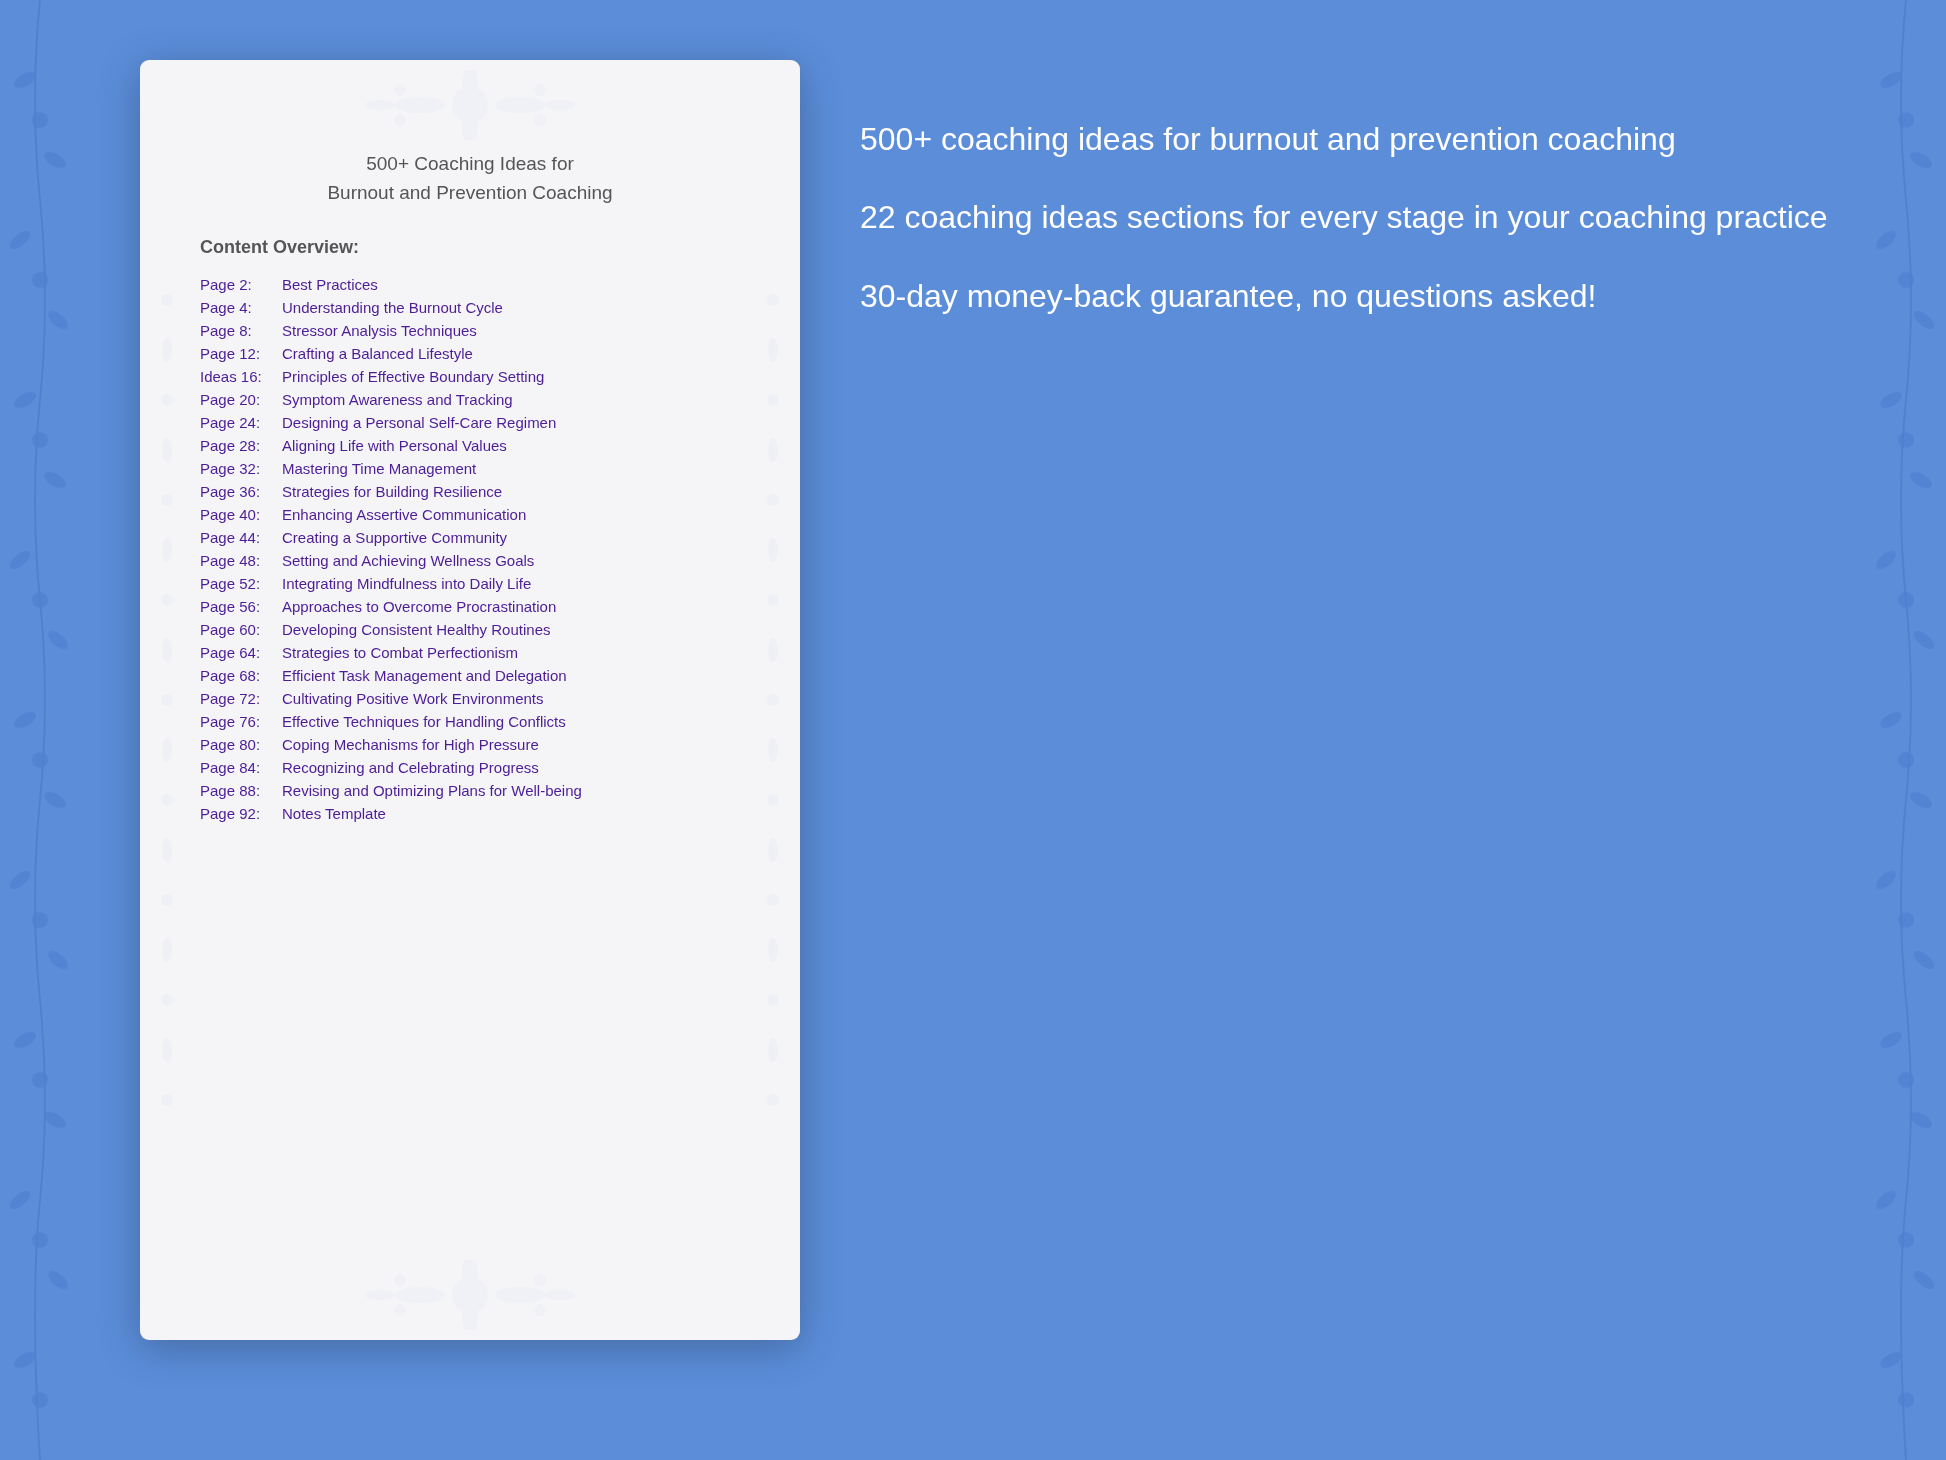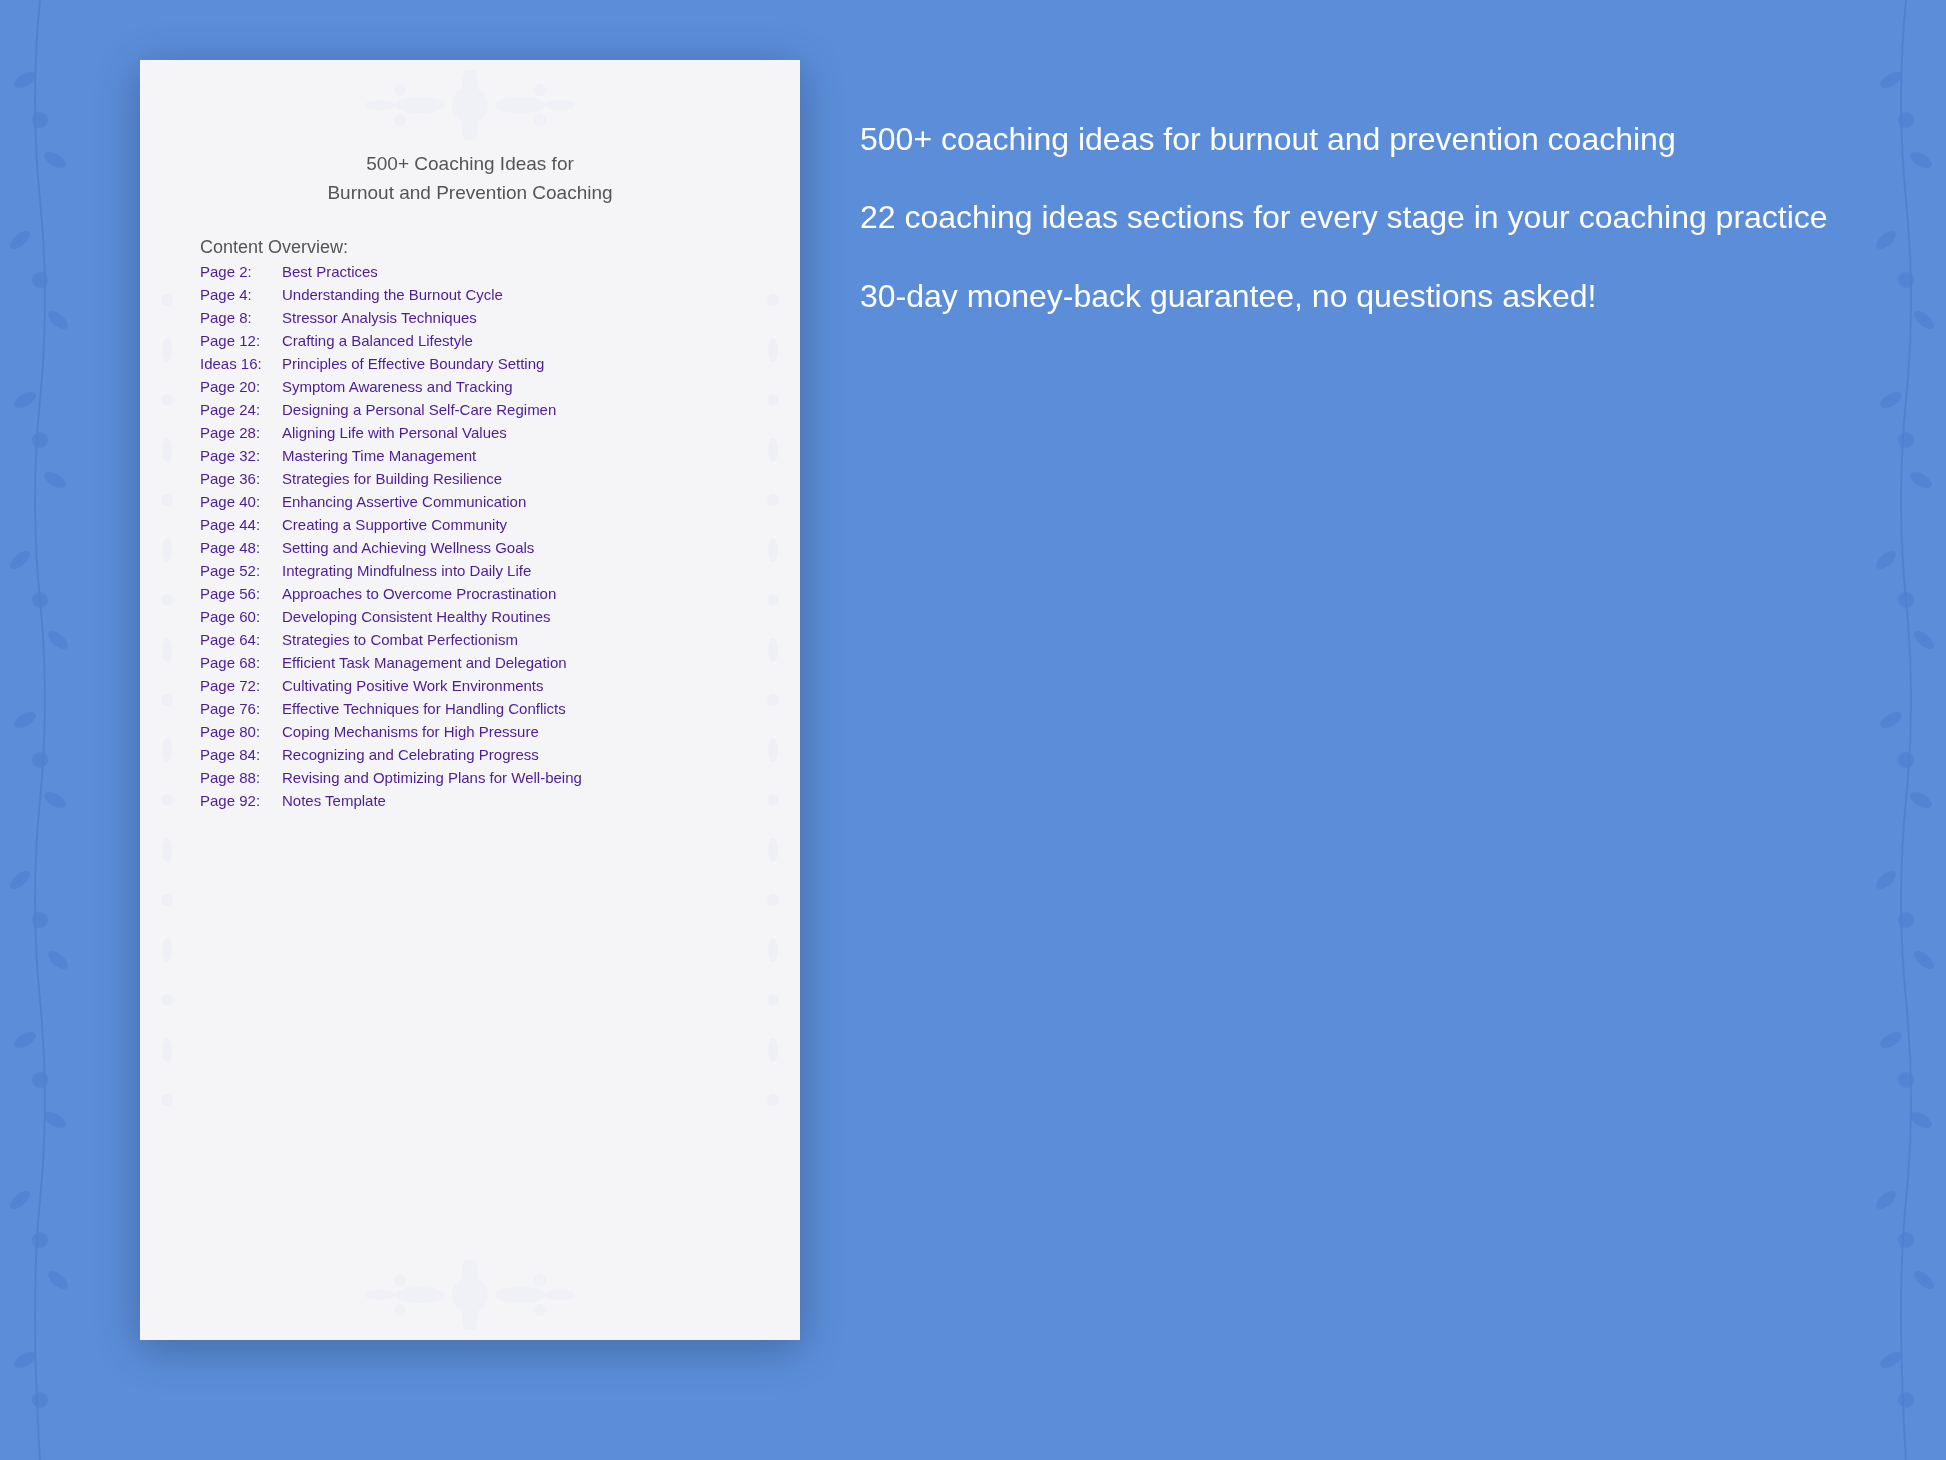--- a/index.html
+++ b/index.html
@@ -38,21 +38,21 @@
       justify-content: center;
       width: 100%;
       height: 100%;
       padding: 60px 80px 60px 140px;
       gap: 60px;
     }
 
     
     .document-card {
       background: #f5f5f8;
-      border-radius: 0;
+      border-radius: 9px;
       width: 660px;
       min-height: 1280px;
       padding: 60px 60px 80px 60px;
       box-shadow: 0 8px 40px rgba(0,0,0,0.25);
       position: relative;
       flex-shrink: 0;
       overflow: hidden;
     }
 
     
@@ -110,22 +110,22 @@
       color: #555;
       font-weight: 400;
       line-height: 1.5;
       margin-bottom: 30px;
       margin-top: 30px;
     }
 
     .doc-subtitle {
       font-size: 18px;
       color: #555;
-      font-weight: 400;
-      margin-bottom: 5px;
+      font-weight: 700;
+      margin-bottom: 18px;
     }
 
     .toc-list {
       list-style: none;
       display: flex;
       flex-direction: column;
       gap: 6px;
     }
 
     .toc-item {

